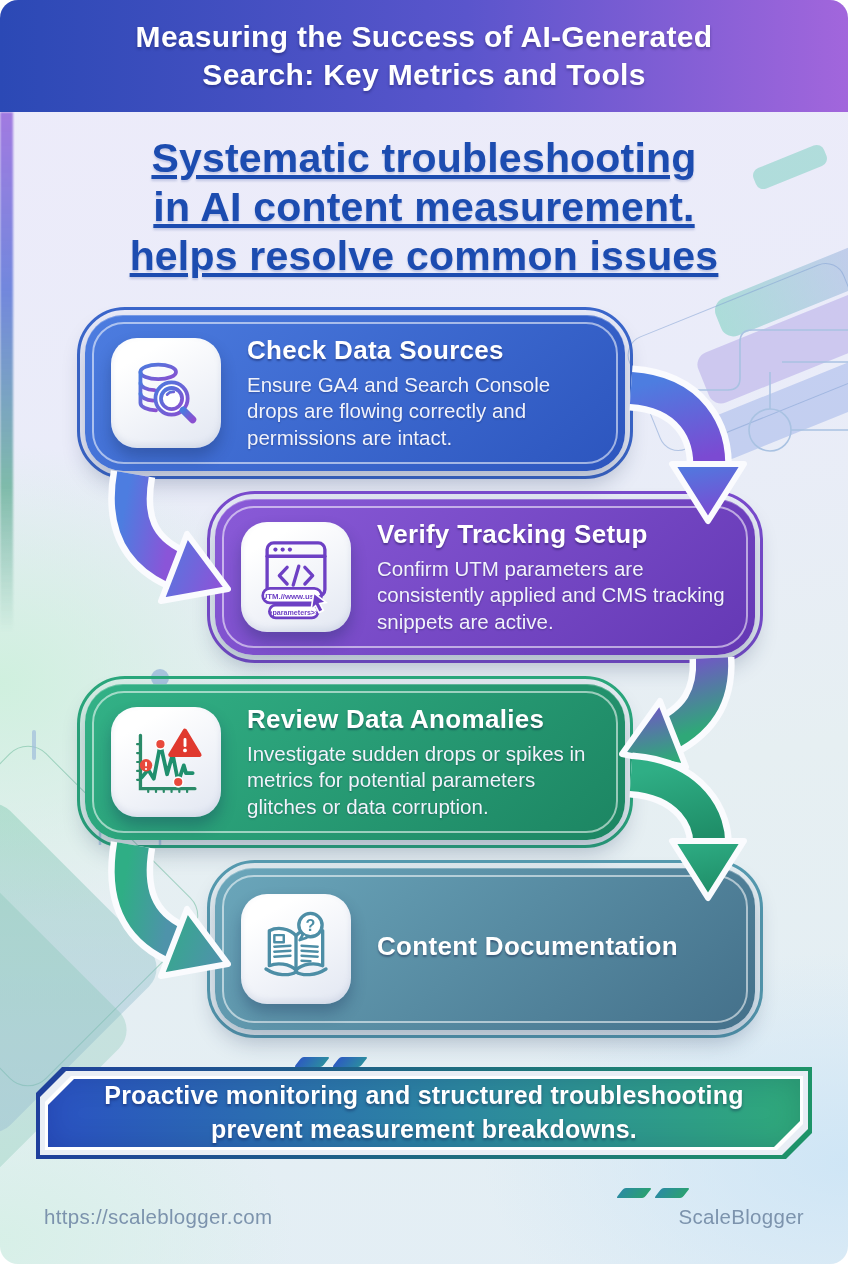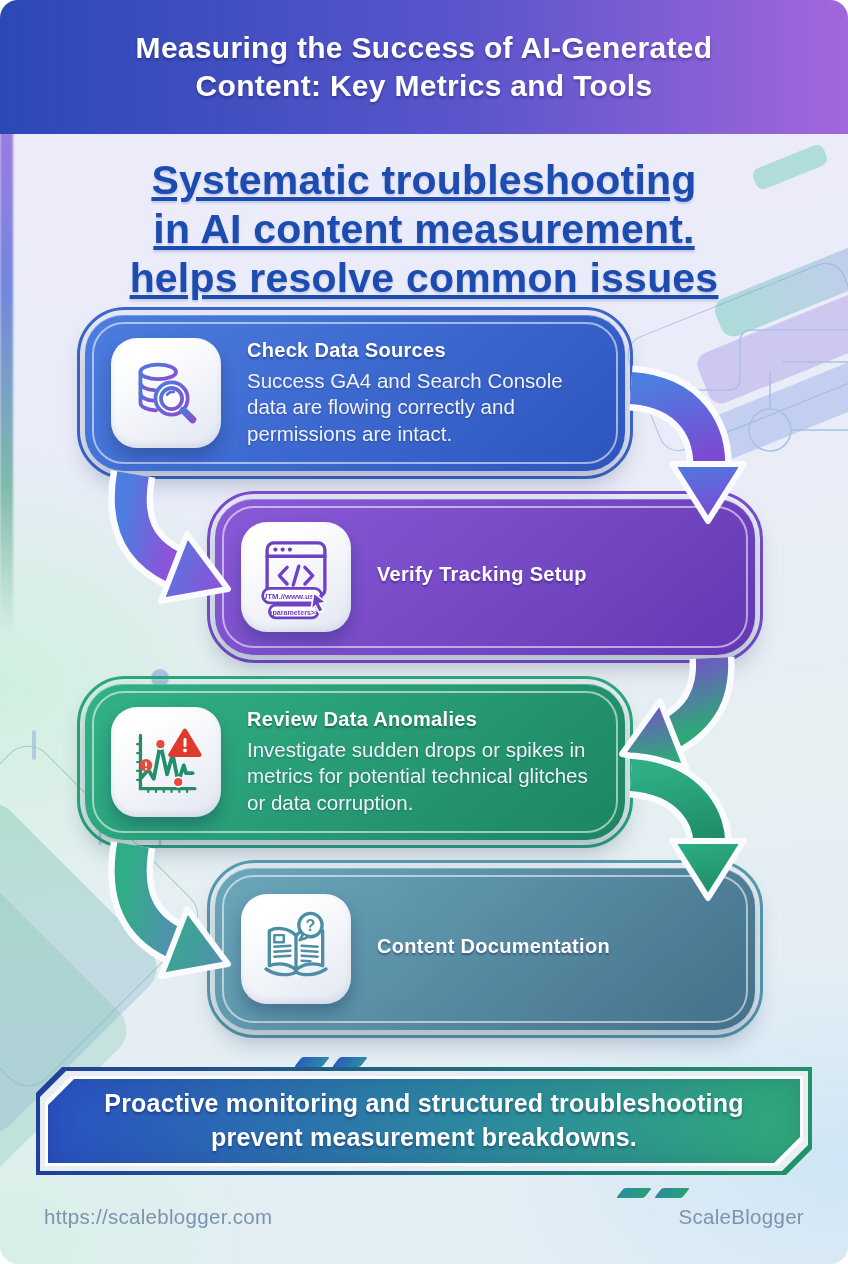--- a/index.html
+++ b/index.html
@@ -22,50 +22,50 @@
   .rc1{left:712px;top:268px;width:180px;height:40px;background:linear-gradient(90deg,rgba(110,205,185,.5),rgba(152,160,226,.45));}
   .rc2{left:696px;top:316px;width:210px;height:54px;background:rgba(165,150,226,.42);}
   .rc3{left:706px;top:382px;width:196px;height:46px;background:rgba(150,172,230,.46);}
   .rc4{left:752px;top:156px;width:76px;height:22px;border-radius:8px;background:rgba(118,206,190,.5);}
   .rout{left:636px;top:296px;width:232px;height:122px;border:1.5px solid rgba(132,162,212,.55);border-radius:20px;transform:rotate(-22deg);}
   .dia{border-radius:26px;transform:rotate(45deg);}
   .d1{left:-100px;top:788px;width:256px;height:256px;border:1.5px solid rgba(110,186,156,.55);}
   .d2{left:-132px;top:844px;width:248px;height:248px;background:linear-gradient(135deg,rgba(120,200,170,.42),rgba(150,170,226,.35));}
   .d3{left:-162px;top:906px;width:248px;height:248px;background:rgba(125,196,176,.3);}
   
-  .header{position:relative;z-index:1;height:134px;display:flex;flex-direction:column;align-items:center;justify-content:center;
+  .header{position:relative;z-index:1;height:112px;display:flex;flex-direction:column;align-items:center;justify-content:center;
     background:linear-gradient(90deg,#2b49b5 0%,#5a55cc 55%,#a266dc 100%);color:#fff;text-align:center;}
   .header h1{margin:0;font-size:30px;line-height:1.27;font-weight:bold;letter-spacing:.3px;text-shadow:0 2px 3px rgba(10,10,60,.35);}
   .header h1 span{display:block;}
   
   .intro{position:relative;z-index:1;margin-top:22px;text-align:center;color:#1c4cb0;font-weight:bold;
     font-size:41px;line-height:1.2;letter-spacing:.2px;text-shadow:0 2px 2px rgba(44,68,150,.22);}
   .intro span{display:block;text-decoration:underline;}
   
   .card{position:absolute;z-index:2;width:540px;height:156px;}
   .card .outer{position:absolute;inset:-8px;border:3px solid var(--edge);border-radius:48px;}
   .card .fill{position:absolute;inset:0;border-radius:38px;background:var(--grad);
     box-shadow:0 12px 22px rgba(30,50,90,.28), inset 0 1px 0 rgba(255,255,255,.25);}
   .card .ring{position:absolute;inset:7px;border:2px solid rgba(255,255,255,.55);border-radius:32px;}
   .card .content{position:absolute;inset:0;display:flex;align-items:center;padding:0 26px;}
   .tile{flex:0 0 auto;width:110px;height:110px;border-radius:26px;display:flex;align-items:center;justify-content:center;
     background:linear-gradient(150deg,#ffffff 20%,#e2e7f2 100%);
     box-shadow:0 9px 15px rgba(18,36,80,.3), inset 0 -3px 6px rgba(120,140,180,.18);}
   .tile svg{width:80px;height:auto;display:block;}
   .card .text{margin-left:26px;}
-  .card h2{margin:0 0 6px 0;color:#fff;font-size:20px;font-weight:bold;letter-spacing:.3px;text-shadow:0 2px 2px rgba(0,0,45,.35);}
+  .card h2{margin:0 0 6px 0;color:#fff;font-size:26px;font-weight:bold;letter-spacing:.3px;text-shadow:0 2px 2px rgba(0,0,45,.35);}
   .card p{margin:0;color:#f1f3fb;font-size:20.5px;line-height:1.3;max-width:350px;text-shadow:0 1px 2px rgba(0,0,45,.28);}
   .c1{left:85px;top:315px;--edge:#3b67cc;--grad:linear-gradient(140deg,#4d7de0 0%,#2c55be 100%);}
   .c2{left:215px;top:499px;--edge:#7a4bce;--grad:linear-gradient(140deg,#8a5bd8 0%,#6438b4 100%);}
   .c3{left:85px;top:684px;--edge:#2aa87c;--grad:linear-gradient(140deg,#33b287 0%,#1c8562 100%);}
   .c4{left:215px;top:868px;height:162px;--edge:#569bb0;--grad:linear-gradient(140deg,#6ba7bb 0%,#44708a 100%);}
   
   .arrow{position:absolute;z-index:3;overflow:visible;pointer-events:none;}
   
-  .banner{position:absolute;z-index:2;left:45px;top:1076px;width:758px;height:90px;
+  .banner{position:absolute;z-index:2;left:45px;top:1076px;width:758px;height:74px;
     --ch:polygon(26px 0, 100% 0, 100% calc(100% - 26px), calc(100% - 26px) 100%, 0 100%, 0 26px);}
   .banner .l1{position:absolute;inset:-9px;background:linear-gradient(90deg,#1f3f9c,#1e9468);clip-path:var(--ch);}
   .banner .l2{position:absolute;inset:-5px;background:#e9eef5;clip-path:var(--ch);}
   .banner .l3{position:absolute;inset:0;background:#ffffff;clip-path:var(--ch);}
   .banner .l4{position:absolute;inset:3px;background:linear-gradient(90deg,#2a52c2 0%,#2c87a0 55%,#2fa97a 100%);clip-path:var(--ch);
     box-shadow:inset 0 0 30px rgba(0,0,60,.15);}
   .banner .btext{position:relative;height:100%;display:flex;align-items:center;justify-content:center;text-align:center;
     padding:0 44px;color:#fff;font-size:25px;font-weight:bold;line-height:1.35;letter-spacing:.2px;
     text-shadow:0 2px 3px rgba(10,10,60,.4);}
   .slashes{position:absolute;z-index:2;display:flex;gap:10px;}
@@ -109,21 +109,21 @@
     </g>
     <g stroke="rgba(160,190,220,.8)" stroke-width="2.5">
       <line x1="140" y1="27" x2="140" y2="185"></line>
         <line x1="80" y1="67" x2="80" y2="185"></line>
     </g>
   </svg>
 
   <header class="header">
     <h1>
       <span>Measuring the Success of AI-Generated</span>
-      <span>Content: Key Metrics and Tools</span>
+      <span>Search: Key Metrics and Tools</span>
     </h1>
   </header>
 
   <div class="intro">
     <span>Systematic troubleshooting</span>
     <span>in AI content measurement.</span>
     <span>helps resolve common issues</span>
   </div>
 
   <section class="card c1">
@@ -147,21 +147,21 @@
             <path d="M 13 36.5 c 0 3.4 5 5.8 11.5 6.4"></path>
             <circle cx="41" cy="41" r="14.5" fill="rgba(255,255,255,0.92)"></circle>
             <circle cx="41" cy="41" r="9.5"></circle>
             <path d="M 37 37.5 a 6.5 6.5 0 0 1 6 -2.5" stroke-width="2.4"></path>
             <path d="M 51.5 51.5 L 60 60" stroke-width="6.5"></path>
           </g>
         </svg>
       </div>
       <div class="text">
         <h2>Check Data Sources</h2>
-        <p>Success GA4 and Search Console data are flowing correctly and permissions are intact.</p>
+        <p>Ensure GA4 and Search Console drops are flowing correctly and permissions are intact.</p>
       </div>
     </div>
   </section>
 
   <section class="card c2">
     <div class="outer"></div>
     <div class="fill"></div>
     <div class="ring"></div>
     <div class="content">
       <div class="tile">
@@ -180,20 +180,21 @@
             <rect x="6" y="49" width="53" height="13" rx="6.5" fill="#ffffff" stroke-width="2.4"></rect>
             <rect x="12" y="64" width="44" height="11.5" rx="5.7" fill="#ffffff" stroke-width="2.4"></rect>
           </g>
           <text x="32" y="58.6" text-anchor="middle" font-size="7" font-weight="bold" fill="#6d40c4">UTM.//www.user</text>
           <text x="34" y="72.6" text-anchor="middle" font-size="6.4" font-weight="bold" fill="#6d40c4">»parameters&gt;»</text>
           <path d="M 52 53 l 11 8.6 l -5.6 1.1 l 3.2 6 l -3.9 2 l -3.1 -6.1 l -4 3.4 z" fill="#6d40c4" stroke="#ffffff" stroke-width="1.5"></path>
         </svg>
       </div>
       <div class="text">
         <h2>Verify Tracking Setup</h2>
+        <p>Confirm UTM parameters are consistently applied and CMS tracking snippets are active.</p>
       </div>
     </div>
   </section>
 
   <section class="card c3">
     <div class="outer"></div>
     <div class="fill"></div>
     <div class="ring"></div>
     <div class="content">
       <div class="tile">
@@ -226,21 +227,21 @@
           </g>
           <g>
             <path d="M 53 8 L 66 29.5 H 40 Z" fill="#e0392e" stroke="#e0392e" stroke-width="4" stroke-linejoin="round"></path>
             <rect x="51.8" y="14.5" width="2.6" height="8" rx="1.2" fill="#ffffff"></rect>
             <circle cx="53.1" cy="25.6" r="1.7" fill="#ffffff"></circle>
           </g>
         </svg>
       </div>
       <div class="text">
         <h2>Review Data Anomalies</h2>
-        <p>Investigate sudden drops or spikes in metrics for potential technical glitches or data corruption.</p>
+        <p>Investigate sudden drops or spikes in metrics for potential parameters glitches or data corruption.</p>
       </div>
     </div>
   </section>
 
   <section class="card c4">
     <div class="outer"></div>
     <div class="fill"></div>
     <div class="ring"></div>
     <div class="content">
       <div class="tile">

